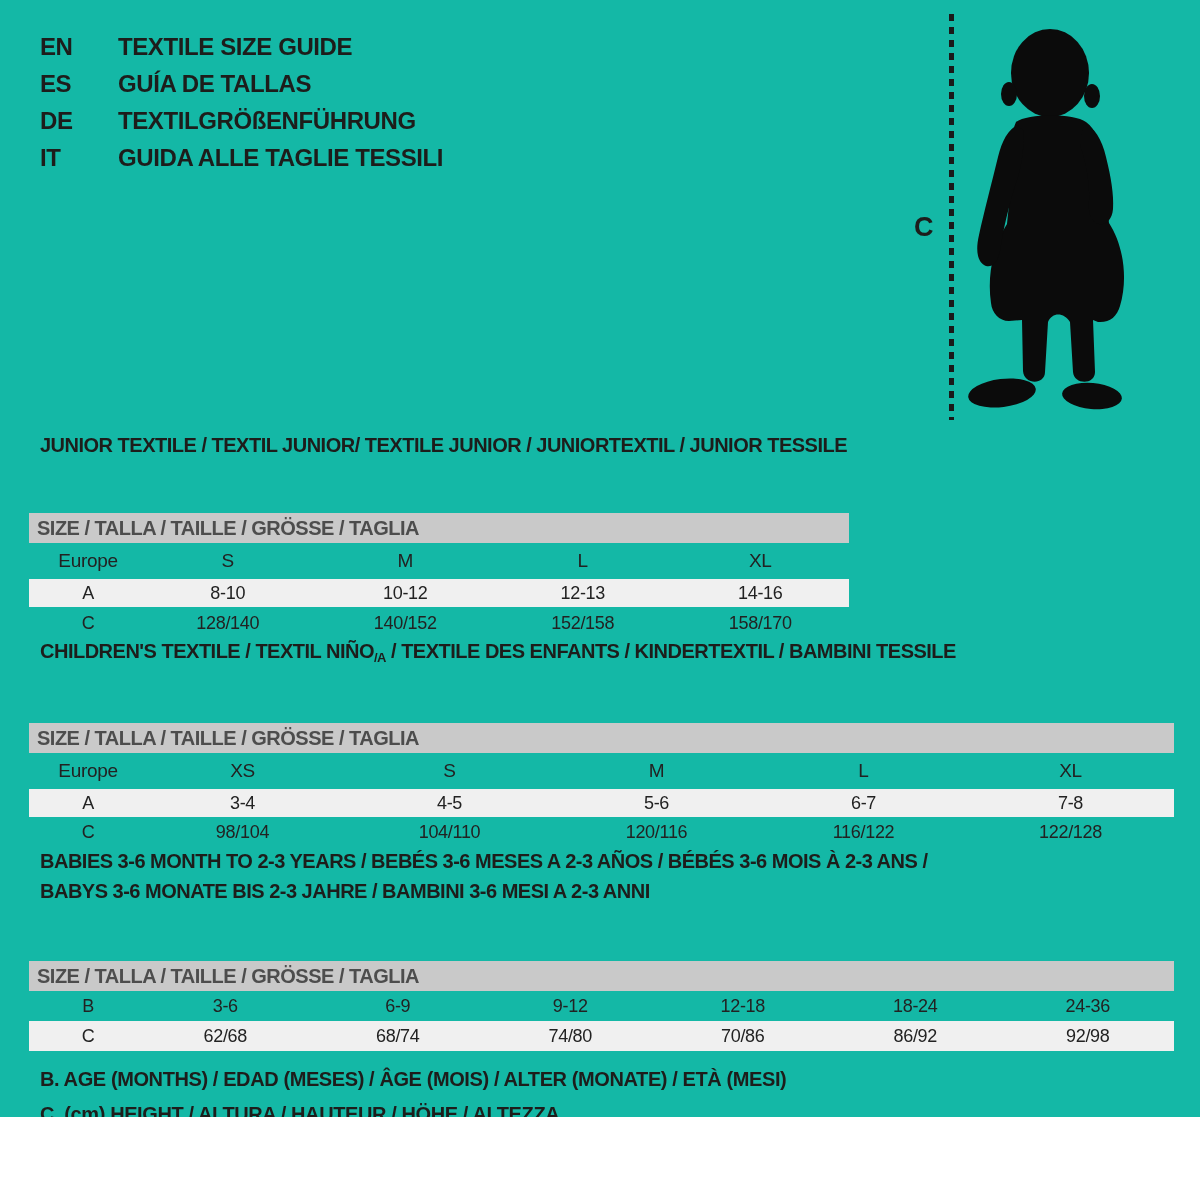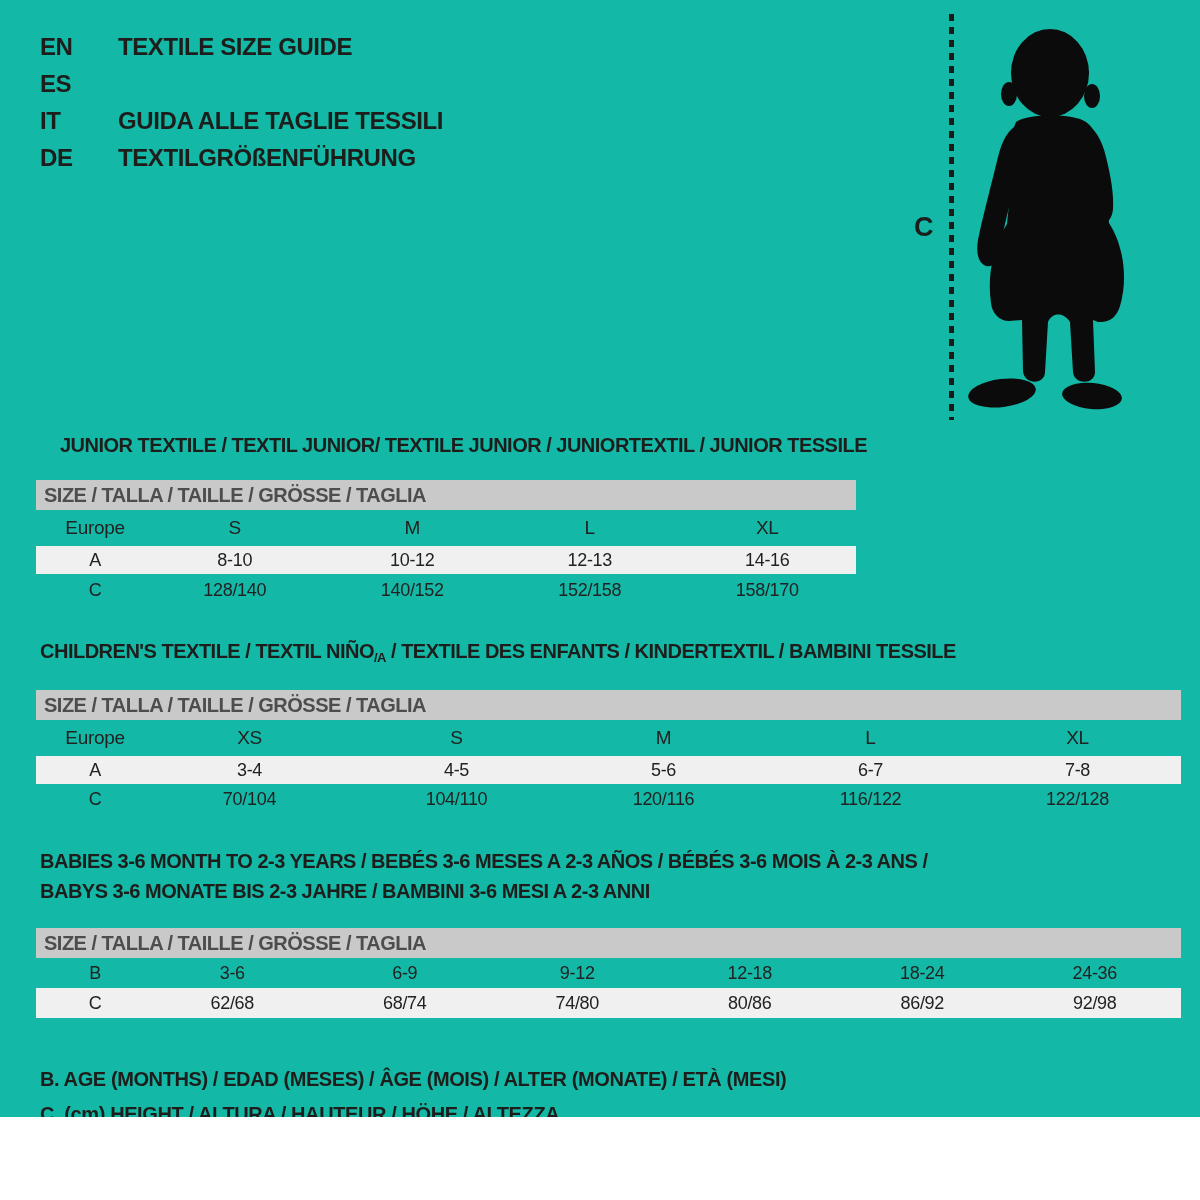--- a/index.html
+++ b/index.html
@@ -18,21 +18,21 @@
   }
   .measure-label{position:absolute;left:914px;top:212px;font-size:27px;font-weight:700;}
   .silhouette{position:absolute;left:964px;top:18px;}
   
   .sec-title{
     position:absolute;left:40px;font-weight:700;font-size:20px;letter-spacing:-0.5px;
     white-space:nowrap;
   }
   .sec-title .subscript{font-size:13px;position:relative;top:4px;}
   
-  .stable{position:absolute;left:36px;}
+  .stable{position:absolute;left:29px;margin-top:33px;}
   .size-bar{
     background:#c9c9c9;color:#4d4d4d;font-weight:700;font-size:20px;letter-spacing:-0.5px;
     height:30px;display:flex;align-items:center;padding-left:8px;box-sizing:border-box;
   }
   .trow{display:flex;align-items:center;font-size:18px;color:#222222;}
   .trow.header-row{height:36px;font-size:19px;}
   .trow.data-row{height:28px;}
   .trow.alt{background:#f0f0f0;}
   .cell{flex:1;text-align:center;letter-spacing:-0.3px;}
   .cell.label{flex:0 0 110px;text-align:center;padding-left:8px;box-sizing:border-box;}
@@ -45,28 +45,29 @@
 
 <div class="canvas">
 
   <div class="lang-block">
     <div class="lang-row">
       <span class="lang-code">EN</span>
       <span class="lang-title">TEXTILE SIZE GUIDE</span>
     </div>
     <div class="lang-row">
       <span class="lang-code">ES</span>
+      <span class="lang-title">GUÍA DE TALLAS</span>
+    </div>
+    <div class="lang-row">
+      <span class="lang-code">DE</span>
+      <span class="lang-title">TEXTILGRÖßENFÜHRUNG</span>
     </div>
     <div class="lang-row">
       <span class="lang-code">IT</span>
       <span class="lang-title">GUIDA ALLE TAGLIE TESSILI</span>
-    </div>
-    <div class="lang-row">
-      <span class="lang-code">DE</span>
-      <span class="lang-title">TEXTILGRÖßENFÜHRUNG</span>
     </div>
   </div>
 
   <div class="measure-line"></div>
   <div class="measure-label">C</div>
   <svg class="silhouette" width="185" height="402" viewBox="0 0 185 402" aria-hidden="true">
     <g fill="#0b0b0b">
 
       <ellipse cx="86" cy="55" rx="39" ry="44"></ellipse>
       <ellipse cx="45" cy="76" rx="8" ry="12"></ellipse>
@@ -103,21 +104,21 @@
                C147,159 150,177 149,191
                C148,203 140,209 132,205
                C126,201 124,193 125,183
                C126,165 122,145 116,127 Z"></path>
 
       <ellipse cx="38" cy="375" rx="34" ry="14" transform="rotate(-7 38 375)"></ellipse>
       <ellipse cx="128" cy="378" rx="30" ry="13" transform="rotate(5 128 378)"></ellipse>
     </g>
   </svg>
 
-  <div class="sec-title" style="top:434px;margin-left:20px;">
+  <div class="sec-title" style="top:434px;">
     <span>JUNIOR TEXTILE / TEXTIL JUNIOR/ TEXTILE JUNIOR / JUNIORTEXTIL / JUNIOR TESSILE</span>
   </div>
   <div class="stable" style="top:480px;width:820px;">
     <div class="size-bar">SIZE / TALLA / TAILLE / GRÖSSE / TAGLIA</div>
     <div class="trow header-row">
       <div class="cell label">Europe</div>
       <div class="cell">S</div>
       <div class="cell">M</div>
       <div class="cell">L</div>
       <div class="cell">XL</div>
@@ -154,21 +155,21 @@
     <div class="trow data-row alt">
       <div class="cell label">A</div>
       <div class="cell">3-4</div>
       <div class="cell">4-5</div>
       <div class="cell">5-6</div>
       <div class="cell">6-7</div>
       <div class="cell">7-8</div>
     </div>
     <div class="trow data-row" style="height:31px;">
       <div class="cell label">C</div>
-      <div class="cell">70/104</div>
+      <div class="cell">98/104</div>
       <div class="cell">104/110</div>
       <div class="cell">120/116</div>
       <div class="cell">116/122</div>
       <div class="cell">122/128</div>
     </div>
   </div>
 
   <div class="sec-title" style="top:846px;line-height:30px;">
     <div>BABIES 3-6 MONTH TO 2-3 YEARS / BEBÉS 3-6 MESES A 2-3 AÑOS / BÉBÉS 3-6 MOIS À 2-3 ANS /</div>
     <div>BABYS 3-6 MONATE BIS 2-3 JAHRE / BAMBINI 3-6 MESI A 2-3 ANNI</div>
@@ -182,21 +183,21 @@
       <div class="cell">9-12</div>
       <div class="cell">12-18</div>
       <div class="cell">18-24</div>
       <div class="cell">24-36</div>
     </div>
     <div class="trow data-row alt" style="height:30px;">
       <div class="cell label">C</div>
       <div class="cell">62/68</div>
       <div class="cell">68/74</div>
       <div class="cell">74/80</div>
-      <div class="cell">80/86</div>
+      <div class="cell">70/86</div>
       <div class="cell">86/92</div>
       <div class="cell">92/98</div>
     </div>
   </div>
 
   <div class="legend">
     <div class="legend-line">B. AGE (MONTHS) / EDAD (MESES) / ÂGE (MOIS) / ALTER (MONATE) / ETÀ (MESI)</div>
     <div class="legend-line">C. (cm) HEIGHT / ALTURA / HAUTEUR / HÖHE / ALTEZZA</div>
   </div>
 

